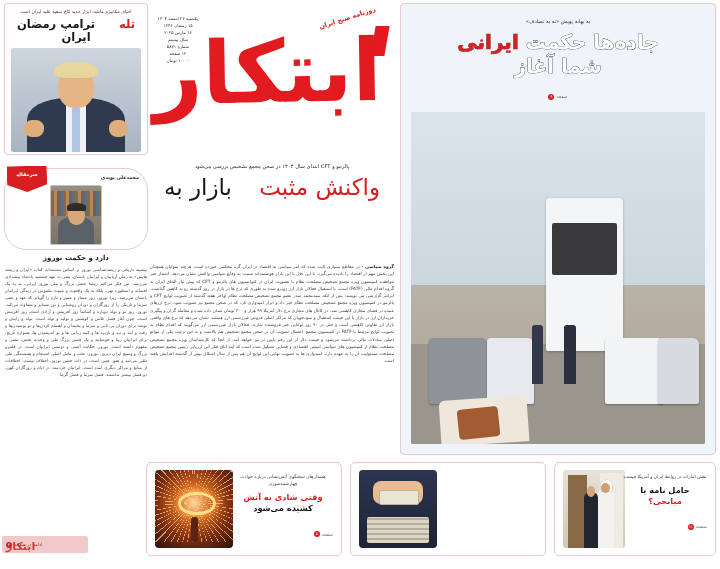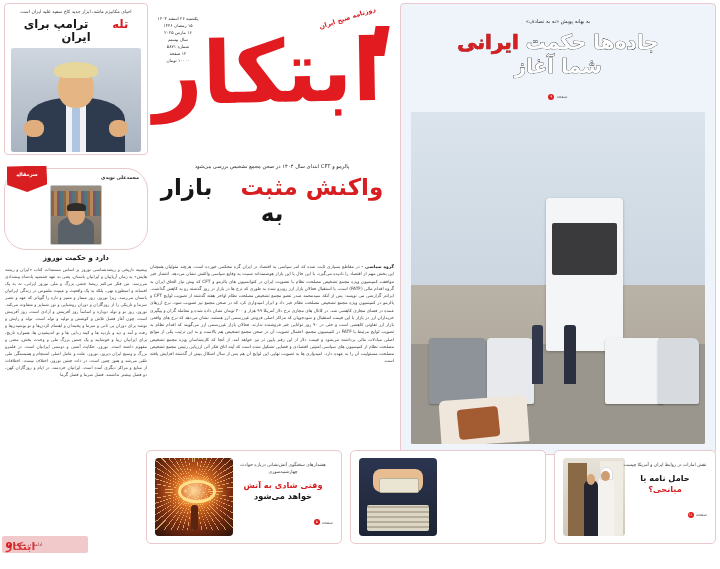--- a/index.html
+++ b/index.html
@@ -114,21 +114,21 @@
     text-align:center;font-size:4.3px;line-height:1.62;color:#2f2f33;
   }
   .dateblock div{white-space:nowrap;}
 
   
   .lead{position:absolute;left:148px;top:163px;width:248px;}
   .lead-kicker{
     font-size:5.2px;color:#2a2a2e;text-align:center;line-height:1.5;
   }
   .lead-head{
-    margin-top:4px;text-align:center;font-weight:bold;color:#111;
+    margin-top:4px;text-align:center;font-weight:normal;color:#111;
     font-size:23px;line-height:1.12;letter-spacing:-.5px;
   }
   .lead-head .l2{display:block;margin-top:1px;}
   .lead-body{
     position:absolute;left:2px;top:100px;width:244px;height:343px;
     font-size:4.4px;line-height:1.65;color:#46464b;text-align:justify;
     overflow:hidden;
   }
   .lead-body .lede{font-weight:bold;color:#27272b;}
 
@@ -149,21 +149,21 @@
     paint-order:stroke fill;
   }
   .rt-head .hl{color:#d81e20;-webkit-text-stroke:.7px #8c1417;}
   .rt-badge{margin-top:5px;text-align:center;}
   .rt-photo{
     position:absolute;left:6px;right:6px;top:104px;bottom:6px;
     border-radius:2px;overflow:hidden;background:#cfd9e2;
   }
 
   
-  .strip{position:absolute;left:0;top:446px;width:707px;height:111px;}
+  .strip{position:absolute;left:0;top:458px;width:707px;height:111px;}
   .scard{
     position:absolute;top:4px;height:94px;
     border:1px solid #e9c9cb;border-radius:5px;background:#fff;
     box-sizing:border-box;
   }
   .scard .thumb{
     position:absolute;top:7px;width:78px;height:78px;border-radius:4px;
     overflow:hidden;background:#c8ccd2;
   }
   .scard .txt{position:absolute;top:10px;}
@@ -243,21 +243,21 @@
 <body>
 
 <div class="page">
 
   <div class="leftcol">
 
     <div class="teaser-trump">
       <div class="teaser-kicker">احیای مکانیزم ماشه، ابزار جدید کاخ سفید علیه ایران است</div>
       <div class="teaser-head">
         <span class="red">تله</span>
-        <span class="blk">ترامپ برای ایران</span>
+        <span class="blk">ترامپ رمضان ایران</span>
       </div>
       <div class="teaser-badge">
         <span class="pagebadge">
           <span>صفحه</span>
           <span class="dot">۲</span>
         </span>
       </div>
       <div class="trump-photo">
         <div class="ph">
           <div class="trump-bg"></div>
@@ -374,21 +374,21 @@
             <div class="fi-bg"></div>
             <div class="fi-spark"></div>
             <div class="fi-ring"></div>
             <div class="fi-person"></div>
           </div>
       </div>
       <div class="txt">
         <div class="s-kicker">هشدارهای سخنگوی آتش‌نشانی درباره حوادث چهارشنبه‌سوری</div>
         <div class="s-head">
           <span class="hl">وقتی شادی به آتش</span><br>
-          <span>خواهد می‌شود</span>
+          <span>کشیده می‌شود</span>
         </div>
         <div class="s-badge">
           <span class="pagebadge">
             <span>صفحه</span>
             <span class="dot">۵</span>
           </span>
         </div>
       </div>
     </div>
 

